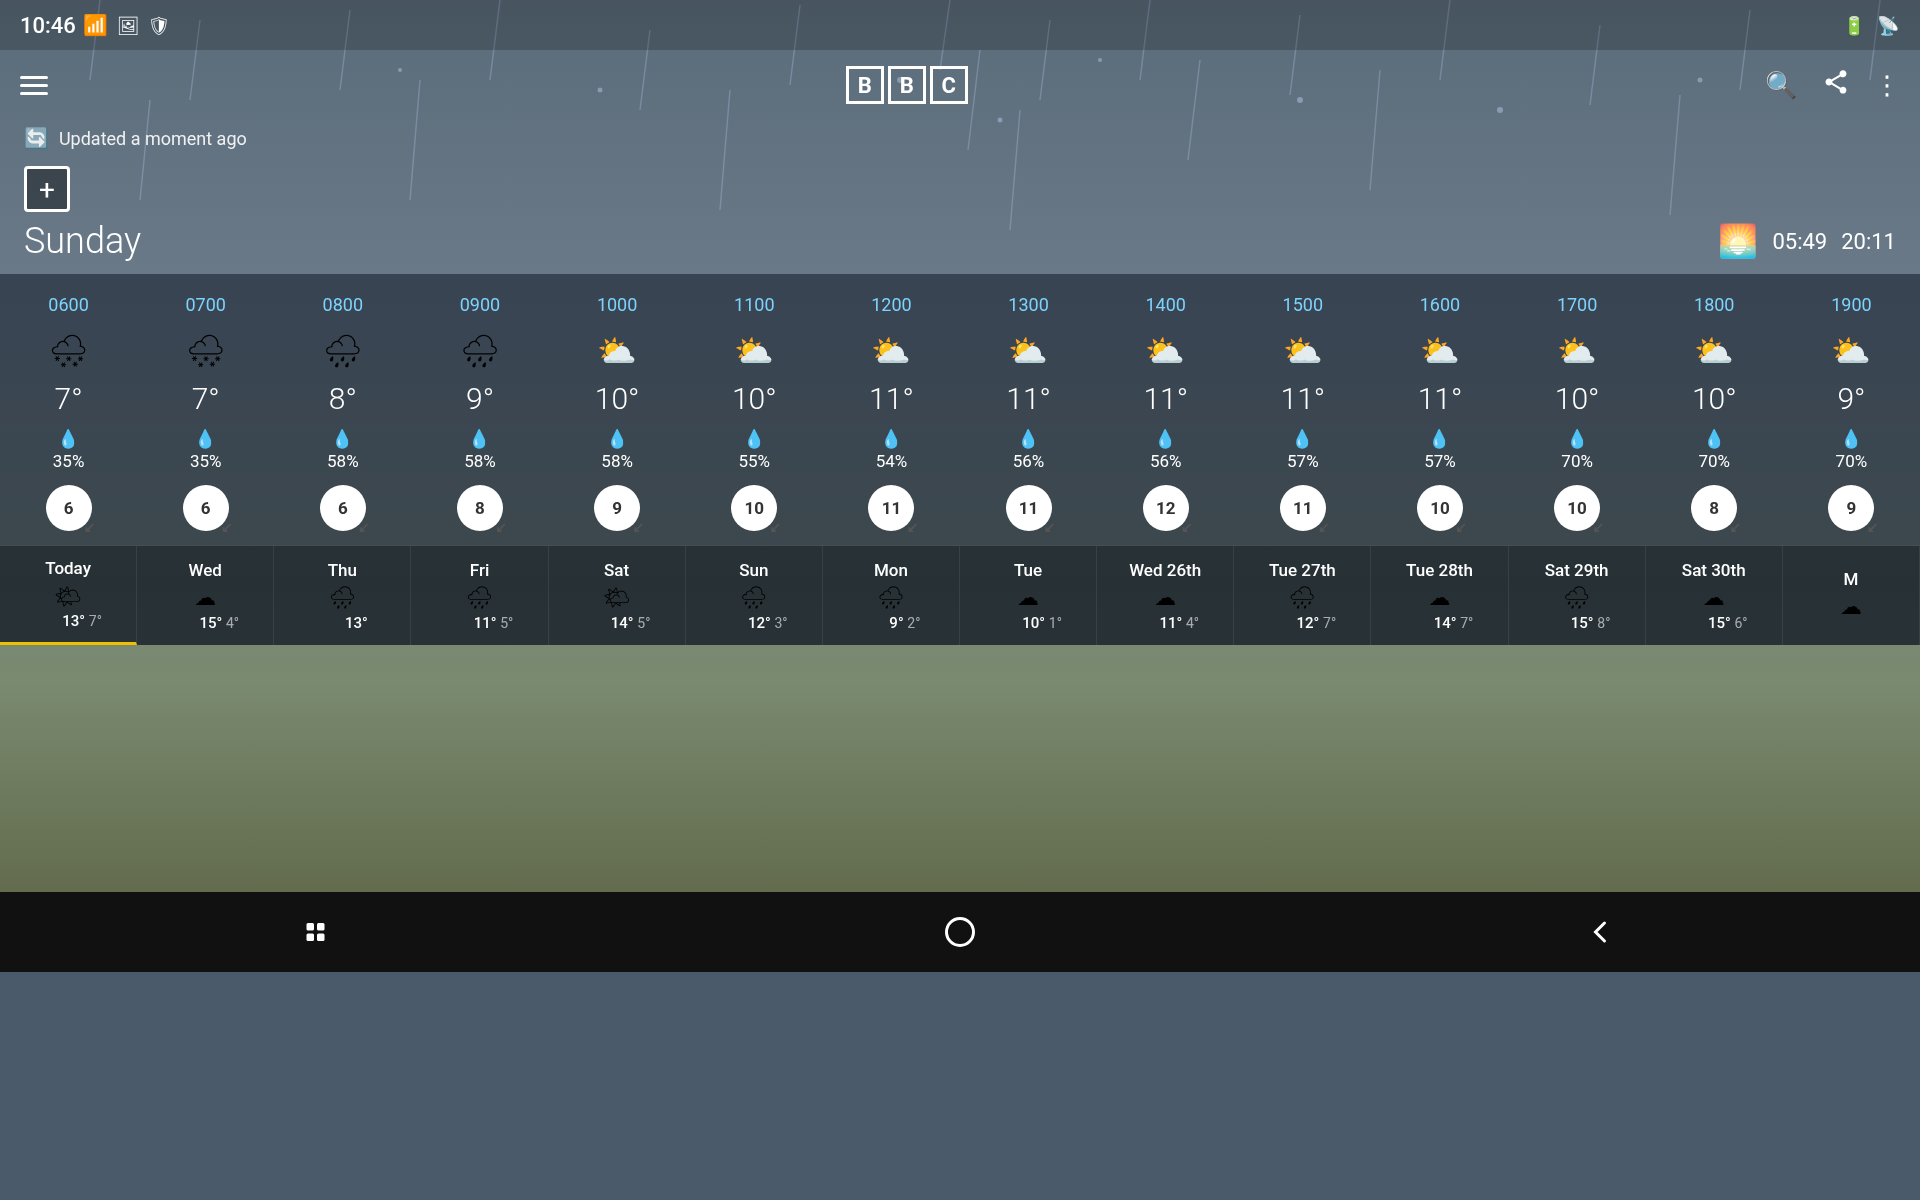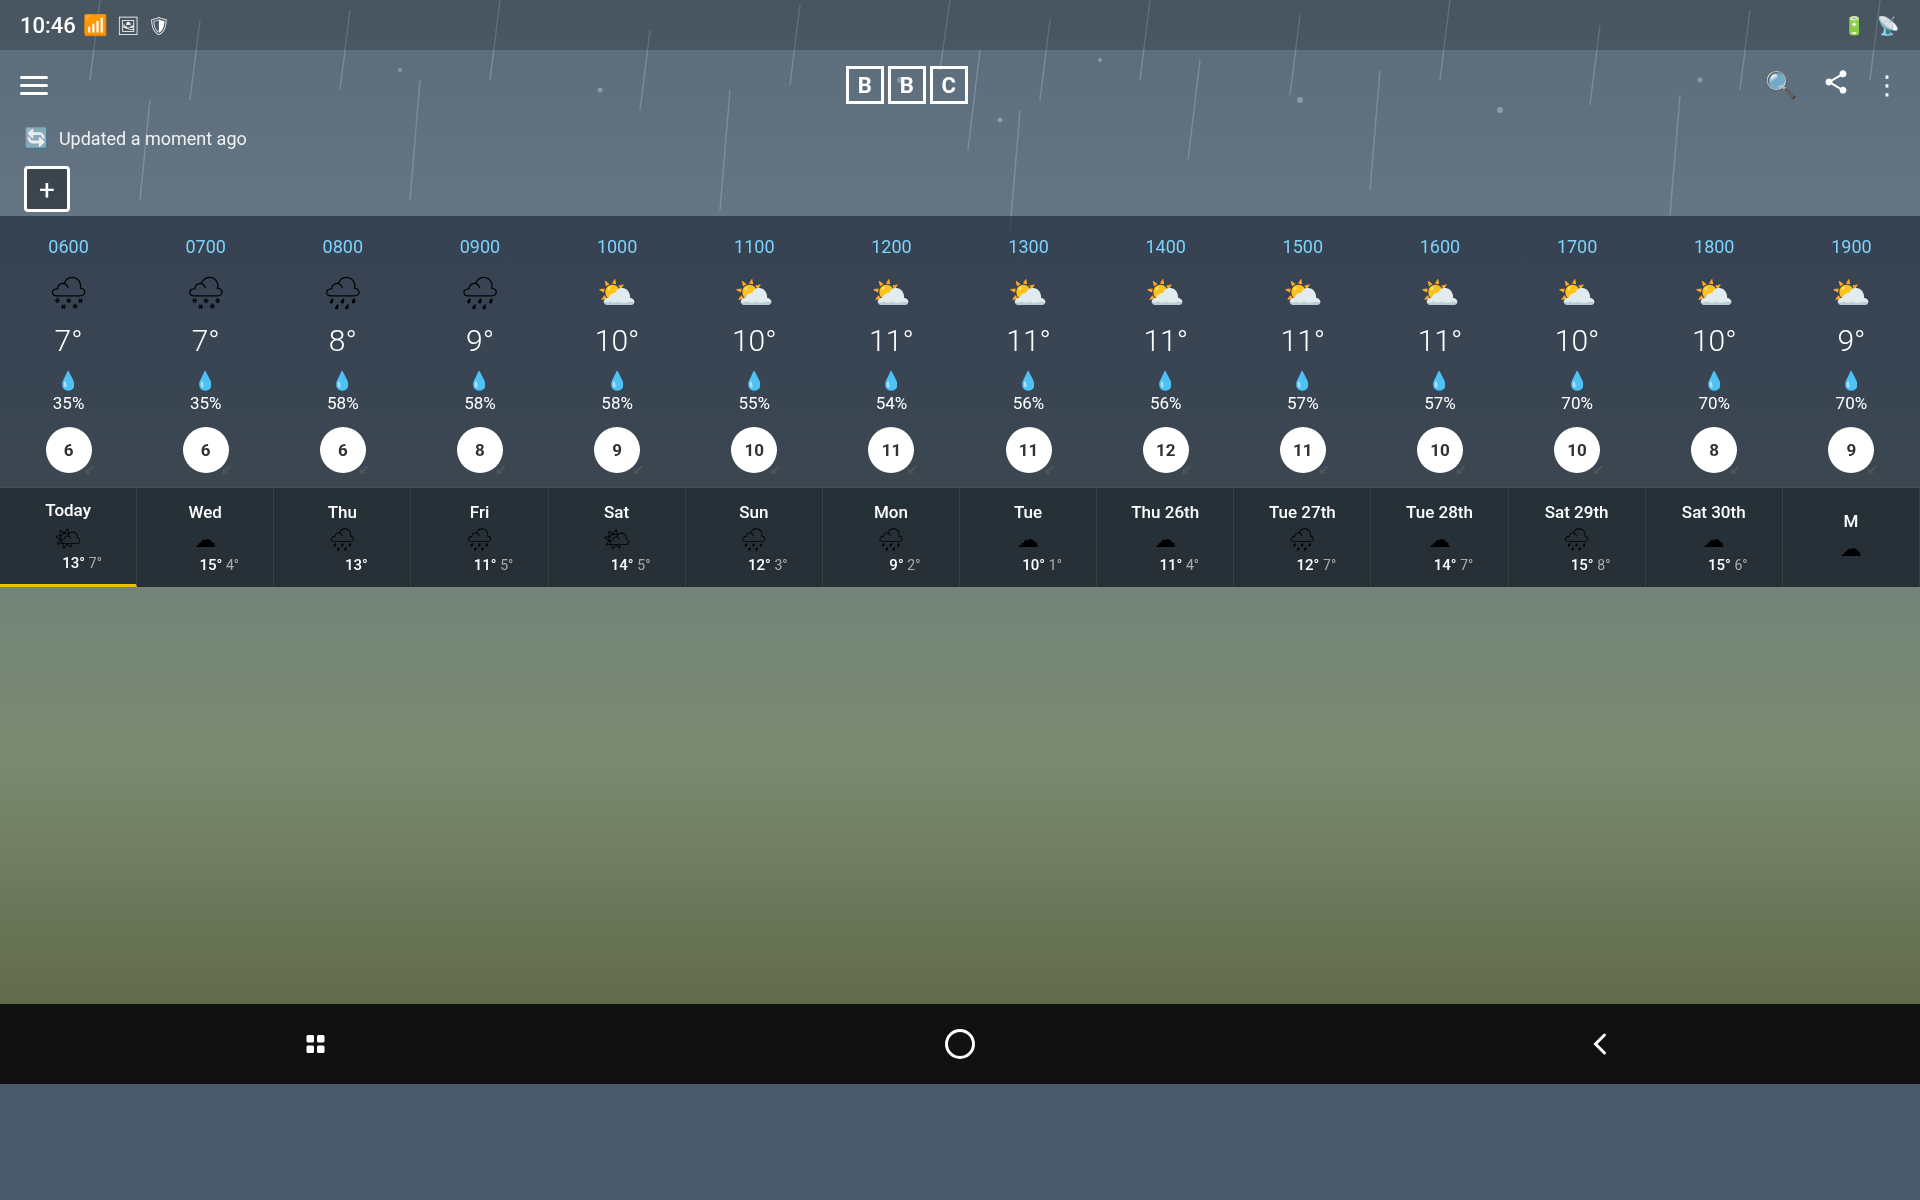--- a/index.html
+++ b/index.html
@@ -6,21 +6,21 @@
     html, body {
       width: 1920px;
       height: 1200px;
       overflow: hidden;
       font-family: 'Roboto', Arial, sans-serif;
       background: #4a5a6a;
     }
 
     .app-container {
       width: 1920px;
-      height: 1084px;
+      height: 972px;
       position: relative;
       overflow: hidden;
     }
 
     
     .bg {
       position: absolute;
       inset: 0;
       background: linear-gradient(180deg, #5a6b7a 0%, #6a7a88 30%, #7a8a70 70%, #5a6040 100%);
       z-index: 0;
@@ -446,20 +446,28 @@
 
   <div class="updated-bar">
     <span style="font-size:20px;">🔄</span>
     <span>Updated a moment ago</span>
   </div>
 
   <div class="location-header">
     <div class="add-btn">+</div>
   </div>
 
+  <div class="day-row">
+    <span class="day-name">Sunday</span>
+    <div class="sun-info">
+      <span class="sun-icon-wrap">🌅</span>
+      <span>05:49</span>
+      <span>20:11</span>
+    </div>
+  </div>
 
   <div class="hourly-section">
     <div class="hourly-table" id="hourly-table">
 
     <div class="hour-col">
     <div class="hour-time">0600</div>
     <div class="hour-icon" style="font-size:32px;">🌨</div>
     <div class="hour-temp">7°</div>
     <div class="hour-precip">
       <span class="precip-icon">💧</span>
@@ -702,21 +710,21 @@
   </div>
       <div class="forecast-day">
     <div class="forecast-day-name">Tue</div>
     <div class="forecast-icon">☁</div>
     <div class="forecast-temps">
       <span class="hi">10°</span>
       <span class="lo"> 1°</span>
     </div>
   </div>
       <div class="forecast-day">
-    <div class="forecast-day-name">Thu 26th</div>
+    <div class="forecast-day-name">Wed 26th</div>
     <div class="forecast-icon">☁</div>
     <div class="forecast-temps">
       <span class="hi">11°</span>
       <span class="lo"> 4°</span>
     </div>
   </div>
       <div class="forecast-day">
     <div class="forecast-day-name">Tue 27th</div>
     <div class="forecast-icon">🌧</div>
     <div class="forecast-temps">

